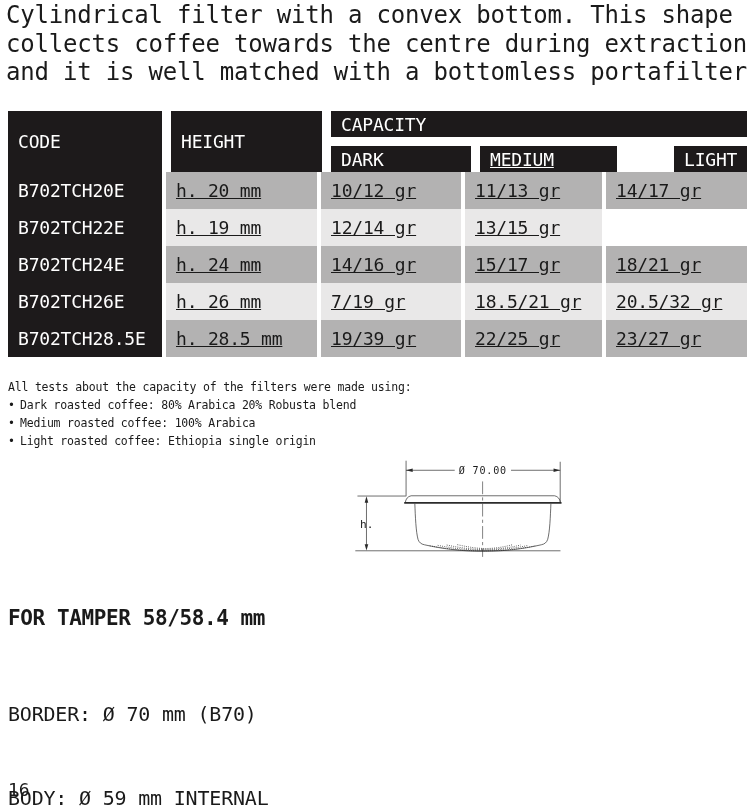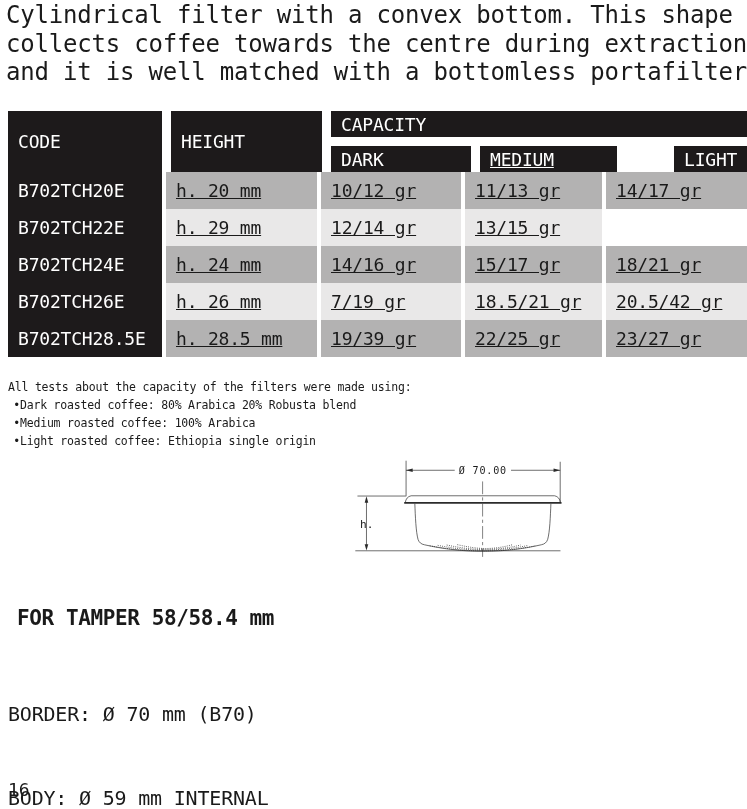--- a/index.html
+++ b/index.html
@@ -49,31 +49,31 @@
   .sub-dark{grid-column:3;grid-row:2;}
   .sub-medium{grid-column:4;grid-row:2;text-decoration:underline;}
   .sub-light{grid-column:5;grid-row:2;margin-left:48px;}
   .trow.shade-dark .cell.gray{background:var(--row-dark);}
   .trow.shade-light .cell.gray{background:var(--row-light);}
   
   .footnotes{
     position:absolute;left:8px;top:378px;width:460px;
     font-size:11.5px;line-height:18px;letter-spacing:-0.2px;
   }
-  .fn-line{display:flex;text-align:right;}
+  .fn-line{display:flex;}
   .fn-bullet{width:12px;flex:0 0 12px;}
   
   .diagram{position:absolute;left:350px;top:408px;}
   .diagram text{
     font-family:"DejaVu Sans Mono", monospace;
     fill:var(--text);
   }
   
   .tamper-heading{
-    position:absolute;left:17px;top:606px;
+    position:absolute;left:8px;top:606px;
     font-size:21px;font-weight:bold;letter-spacing:-0.4px;
   }
   .spec-lines{
     position:absolute;left:8px;top:644px;width:730px;
     font-size:20px;line-height:28px;letter-spacing:-0.2px;white-space:pre;
   }
   .page-number{
     position:absolute;left:8px;top:780px;
     font-size:18px;line-height:20px;
   }
@@ -95,37 +95,37 @@
 
   <div class="trow shade-dark">
     <div class="cell black">B702TCH20E</div>
     <div class="cell gray">h. 20 mm</div>
     <div class="cell gray">10/12 gr</div>
     <div class="cell gray">11/13 gr</div>
     <div class="cell gray">14/17 gr</div>
   </div>
   <div class="trow shade-light">
     <div class="cell black">B702TCH22E</div>
-    <div class="cell gray">h. 29 mm</div>
+    <div class="cell gray">h. 19 mm</div>
     <div class="cell gray">12/14 gr</div>
     <div class="cell gray">13/15 gr</div>
   </div>
   <div class="trow shade-dark">
     <div class="cell black">B702TCH24E</div>
     <div class="cell gray">h. 24 mm</div>
     <div class="cell gray">14/16 gr</div>
     <div class="cell gray">15/17 gr</div>
     <div class="cell gray">18/21 gr</div>
   </div>
   <div class="trow shade-light">
     <div class="cell black">B702TCH26E</div>
     <div class="cell gray">h. 26 mm</div>
     <div class="cell gray">7/19 gr</div>
     <div class="cell gray">18.5/21 gr</div>
-    <div class="cell gray">20.5/42 gr</div>
+    <div class="cell gray">20.5/32 gr</div>
   </div>
   <div class="trow shade-dark">
     <div class="cell black">B702TCH28.5E</div>
     <div class="cell gray">h. 28.5 mm</div>
     <div class="cell gray">19/39 gr</div>
     <div class="cell gray">22/25 gr</div>
     <div class="cell gray">23/27 gr</div>
   </div>
 </div>
 

